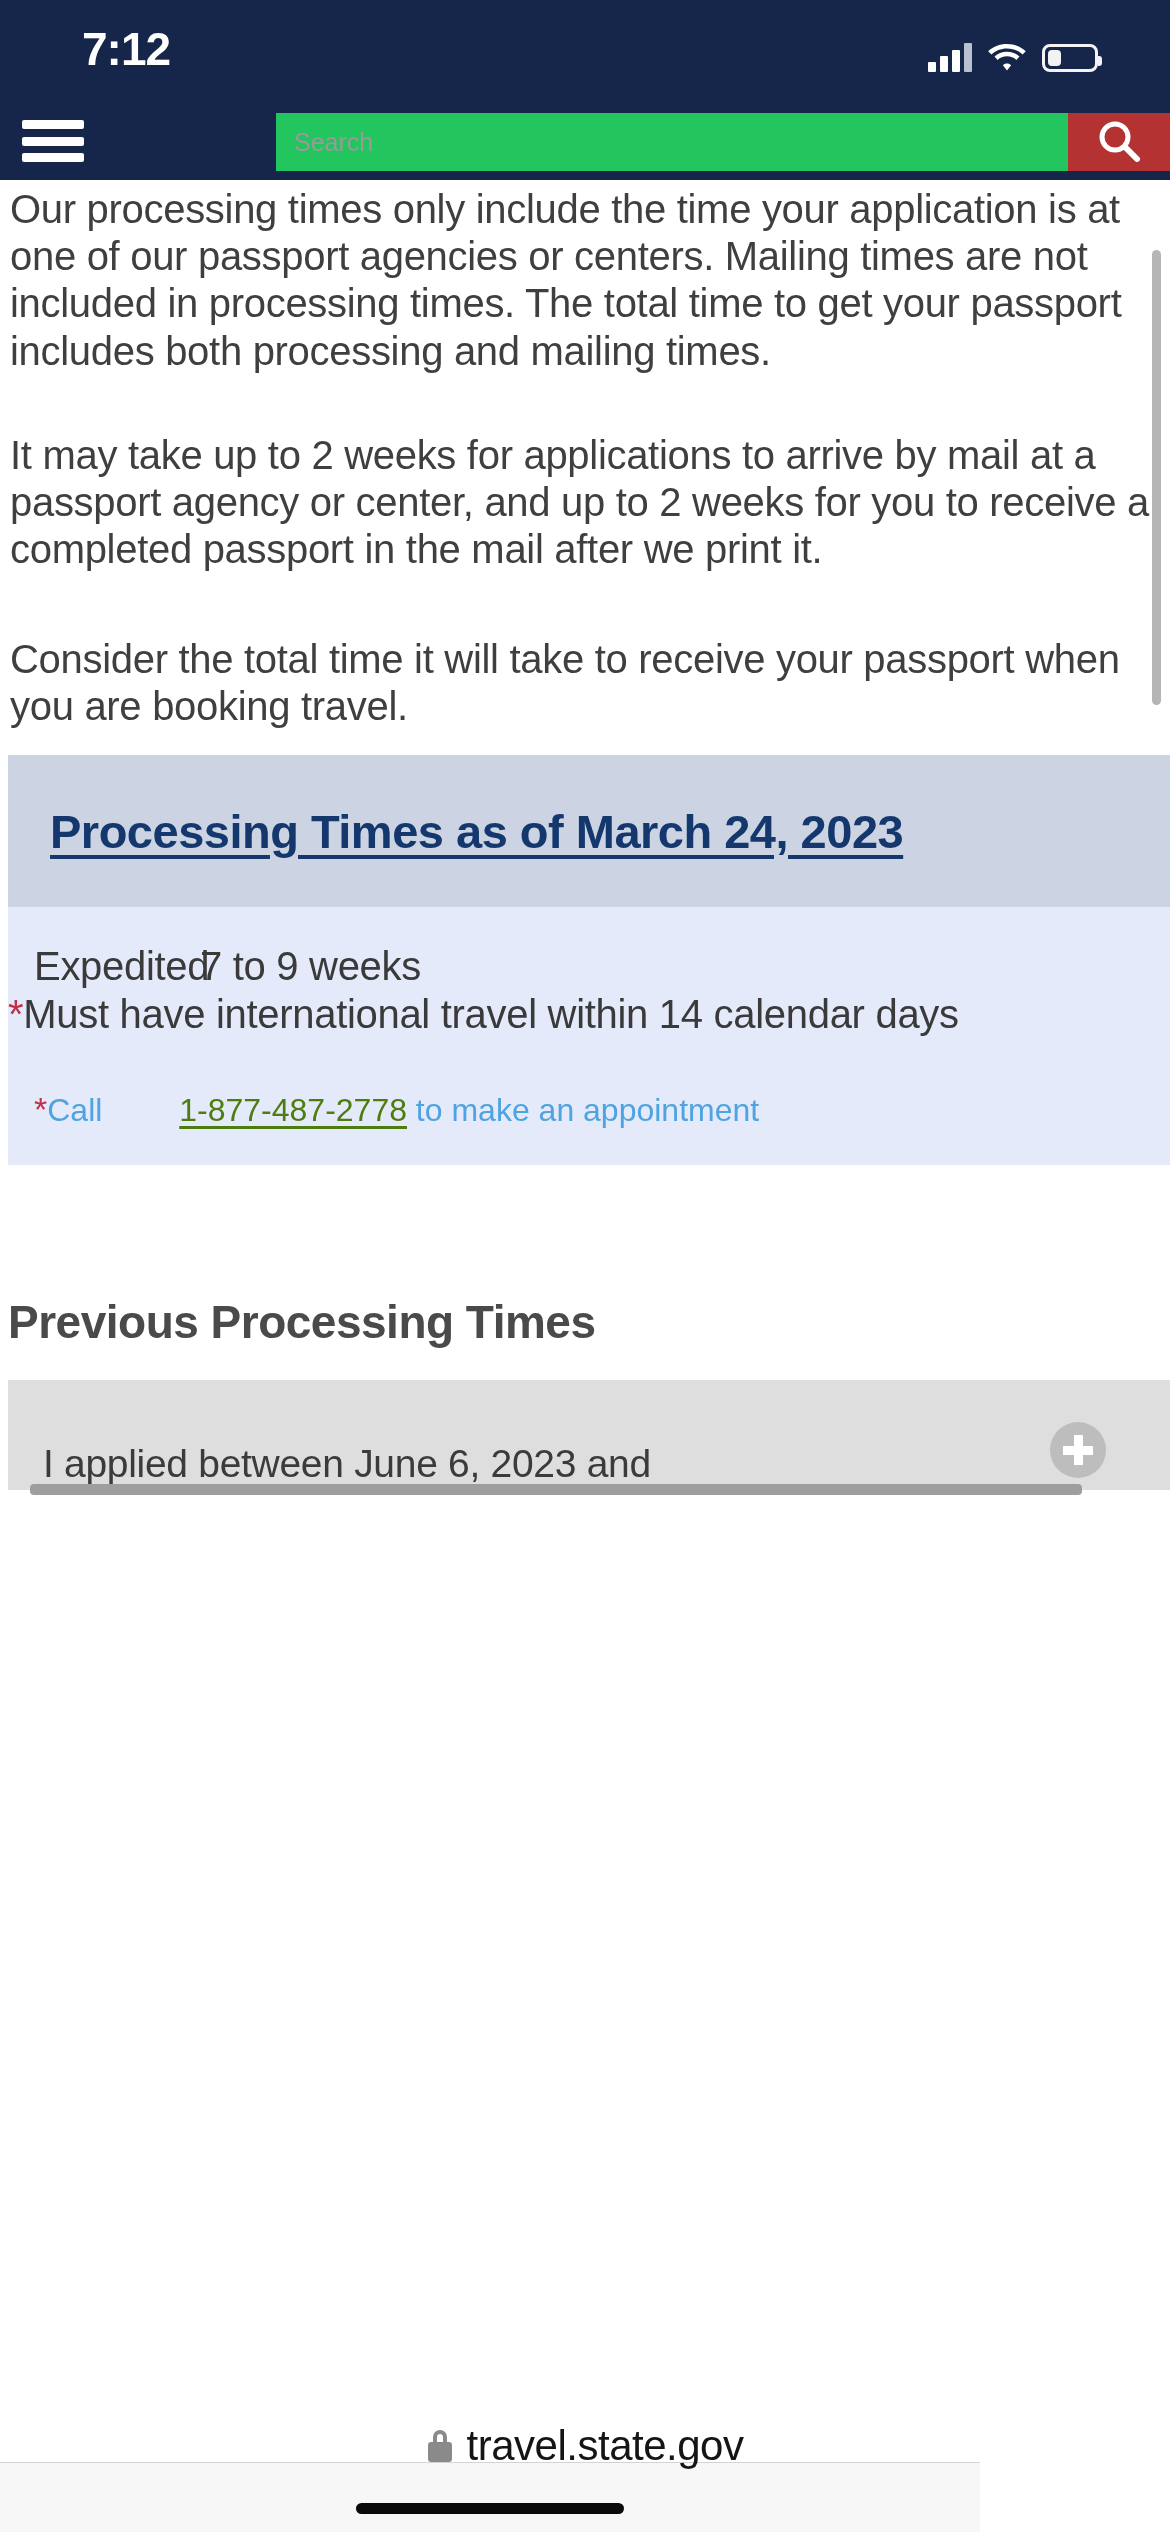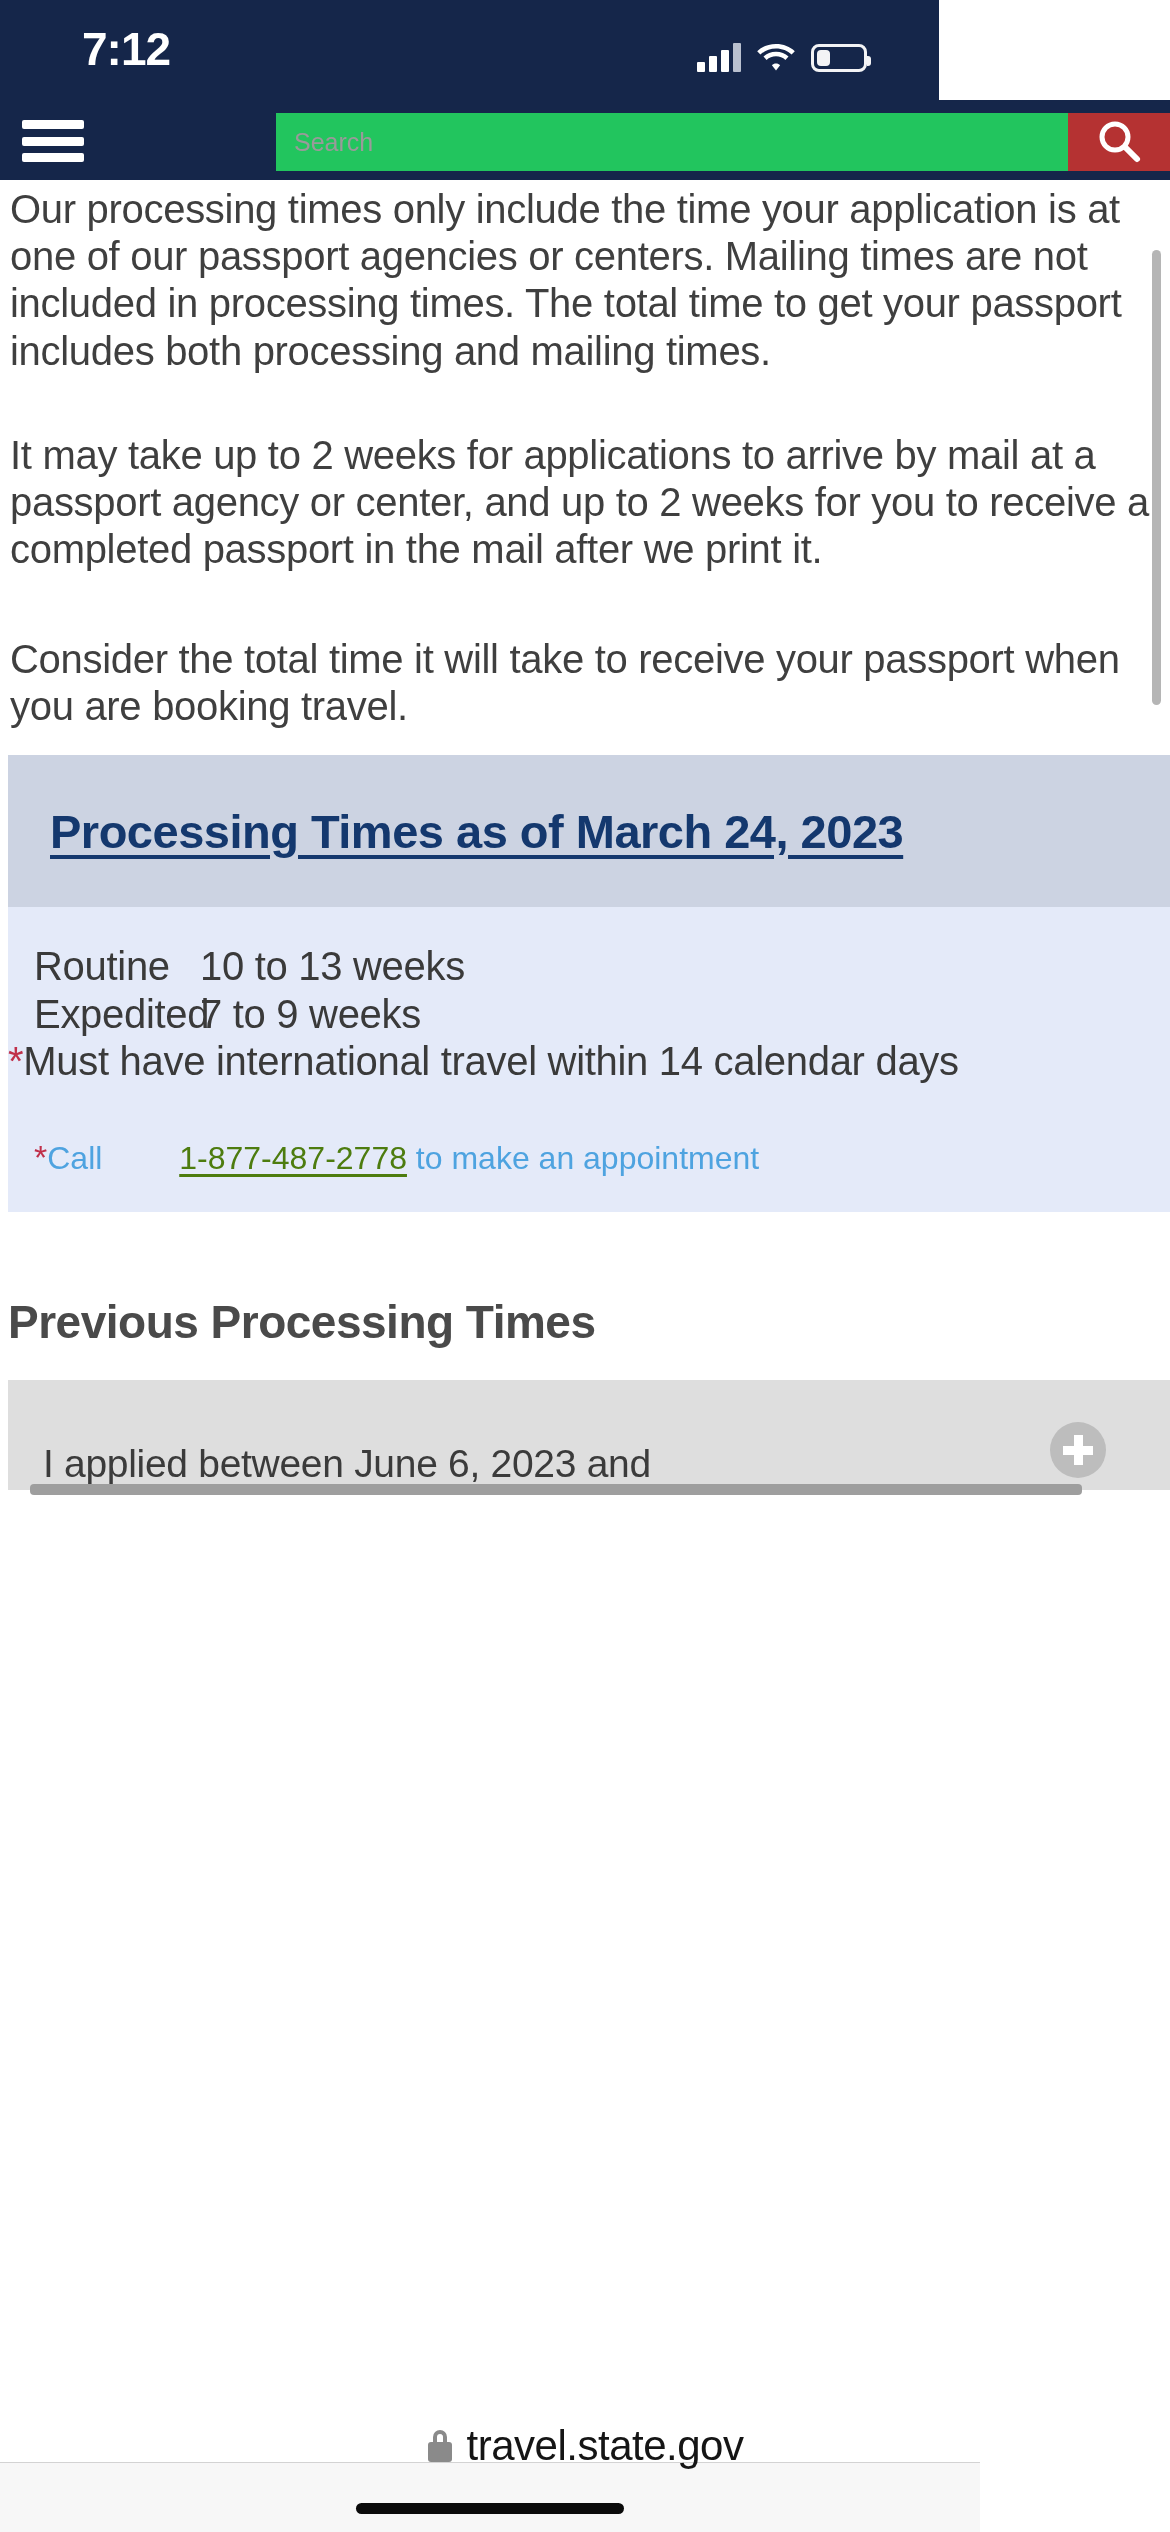--- a/index.html
+++ b/index.html
@@ -12,21 +12,21 @@
   .screen {
     position: relative;
     width: 1170px; height: 2532px;
     background: #ffffff;
     overflow: hidden;
   }
 
   
   .statusbar {
     position: absolute; top: 0; left: 0;
-    width: 939px; height: 100px;
+    width: 1170px; height: 100px;
     background: #15264a;
   }
   .status-time {
     position: absolute; left: 82px; top: 22px;
     color: #ffffff;
     font-size: 46px;
     font-weight: bold;
     letter-spacing: -1px;
     font-family: "Liberation Sans", sans-serif;
   }
@@ -316,24 +316,20 @@
     <p class="para p3">Consider the total time it will take to receive your passport when you are booking travel.</p>
 
     <div class="scrollbar"></div>
 
     <div class="pt-box">
       <div class="pt-head">
         <a>Processing Times as of March 24, 2023</a>
       </div>
       <div class="pt-body">
 
-        <div class="pt-row">
-          <div class="pt-label">Routine</div>
-          <div class="pt-value">10 to 13 weeks</div>
-        </div>
 
         <div class="pt-row">
           <div class="pt-label">Expedited</div>
           <div class="pt-value">7 to 9 weeks</div>
         </div>
 
         <div class="pt-row">
           <div class="pt-value"><span class="asterisk">*</span><span>Must have international travel within 14 calendar days</span></div>
         </div>
 

